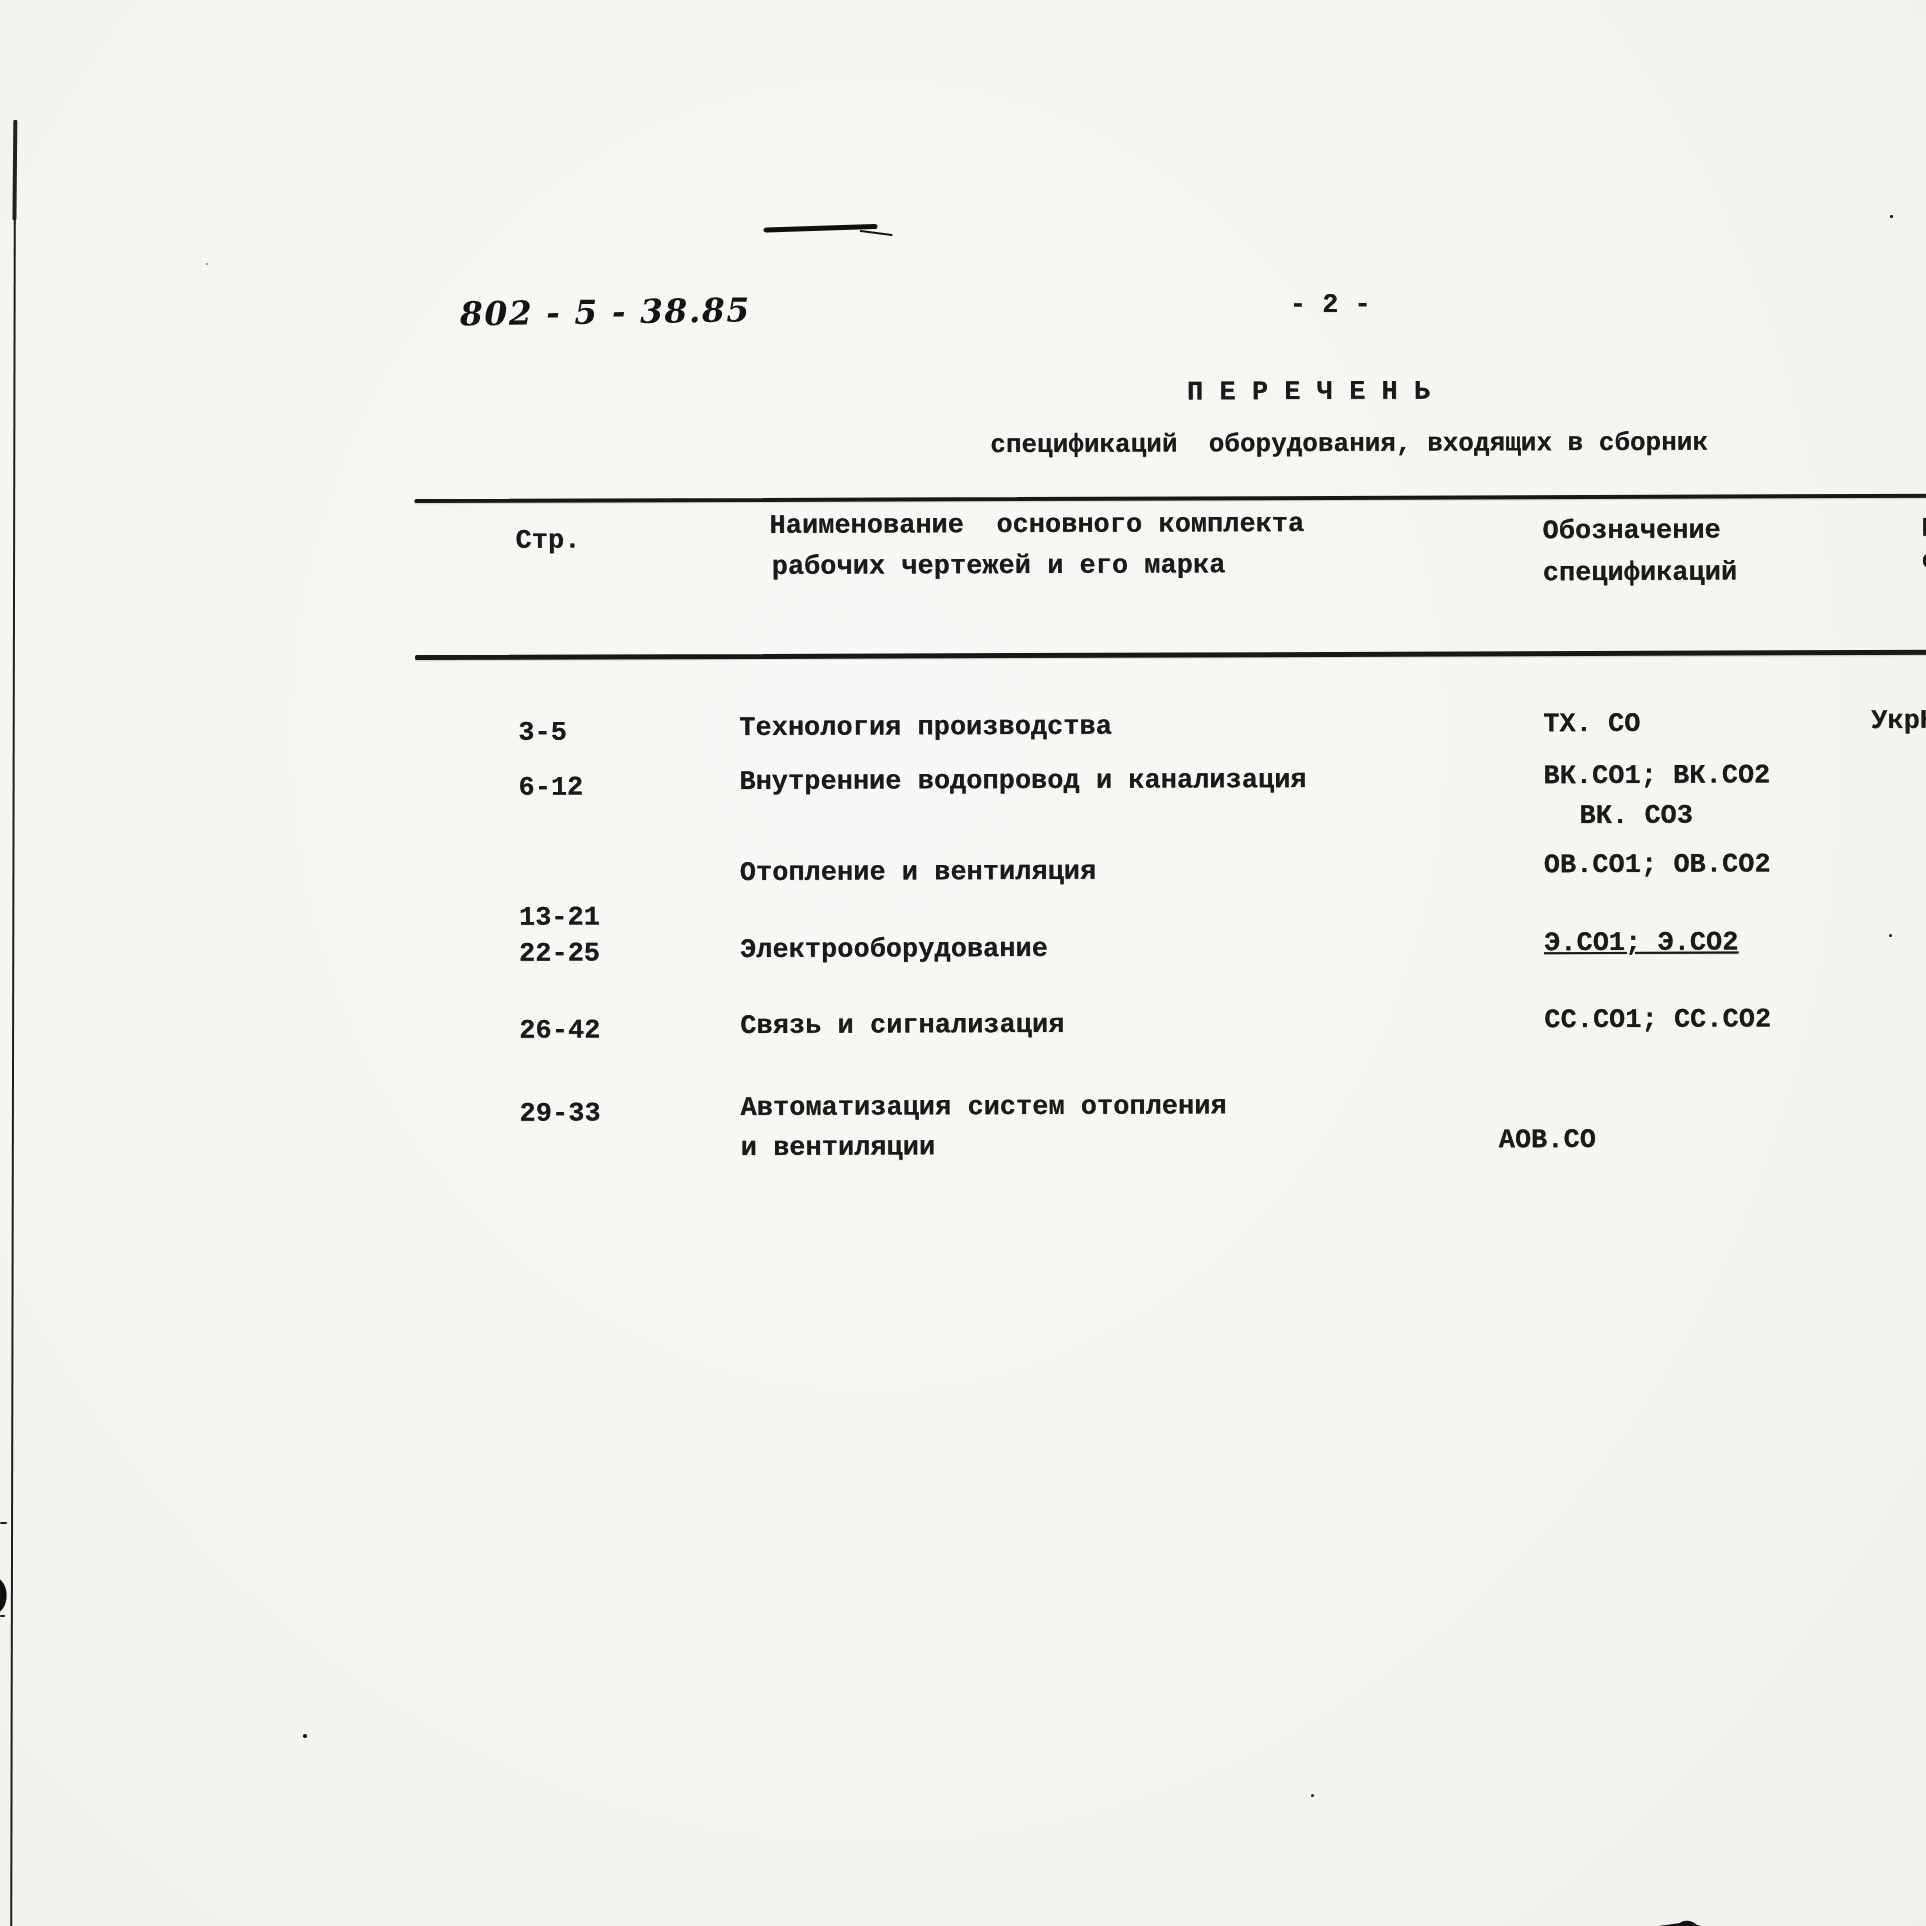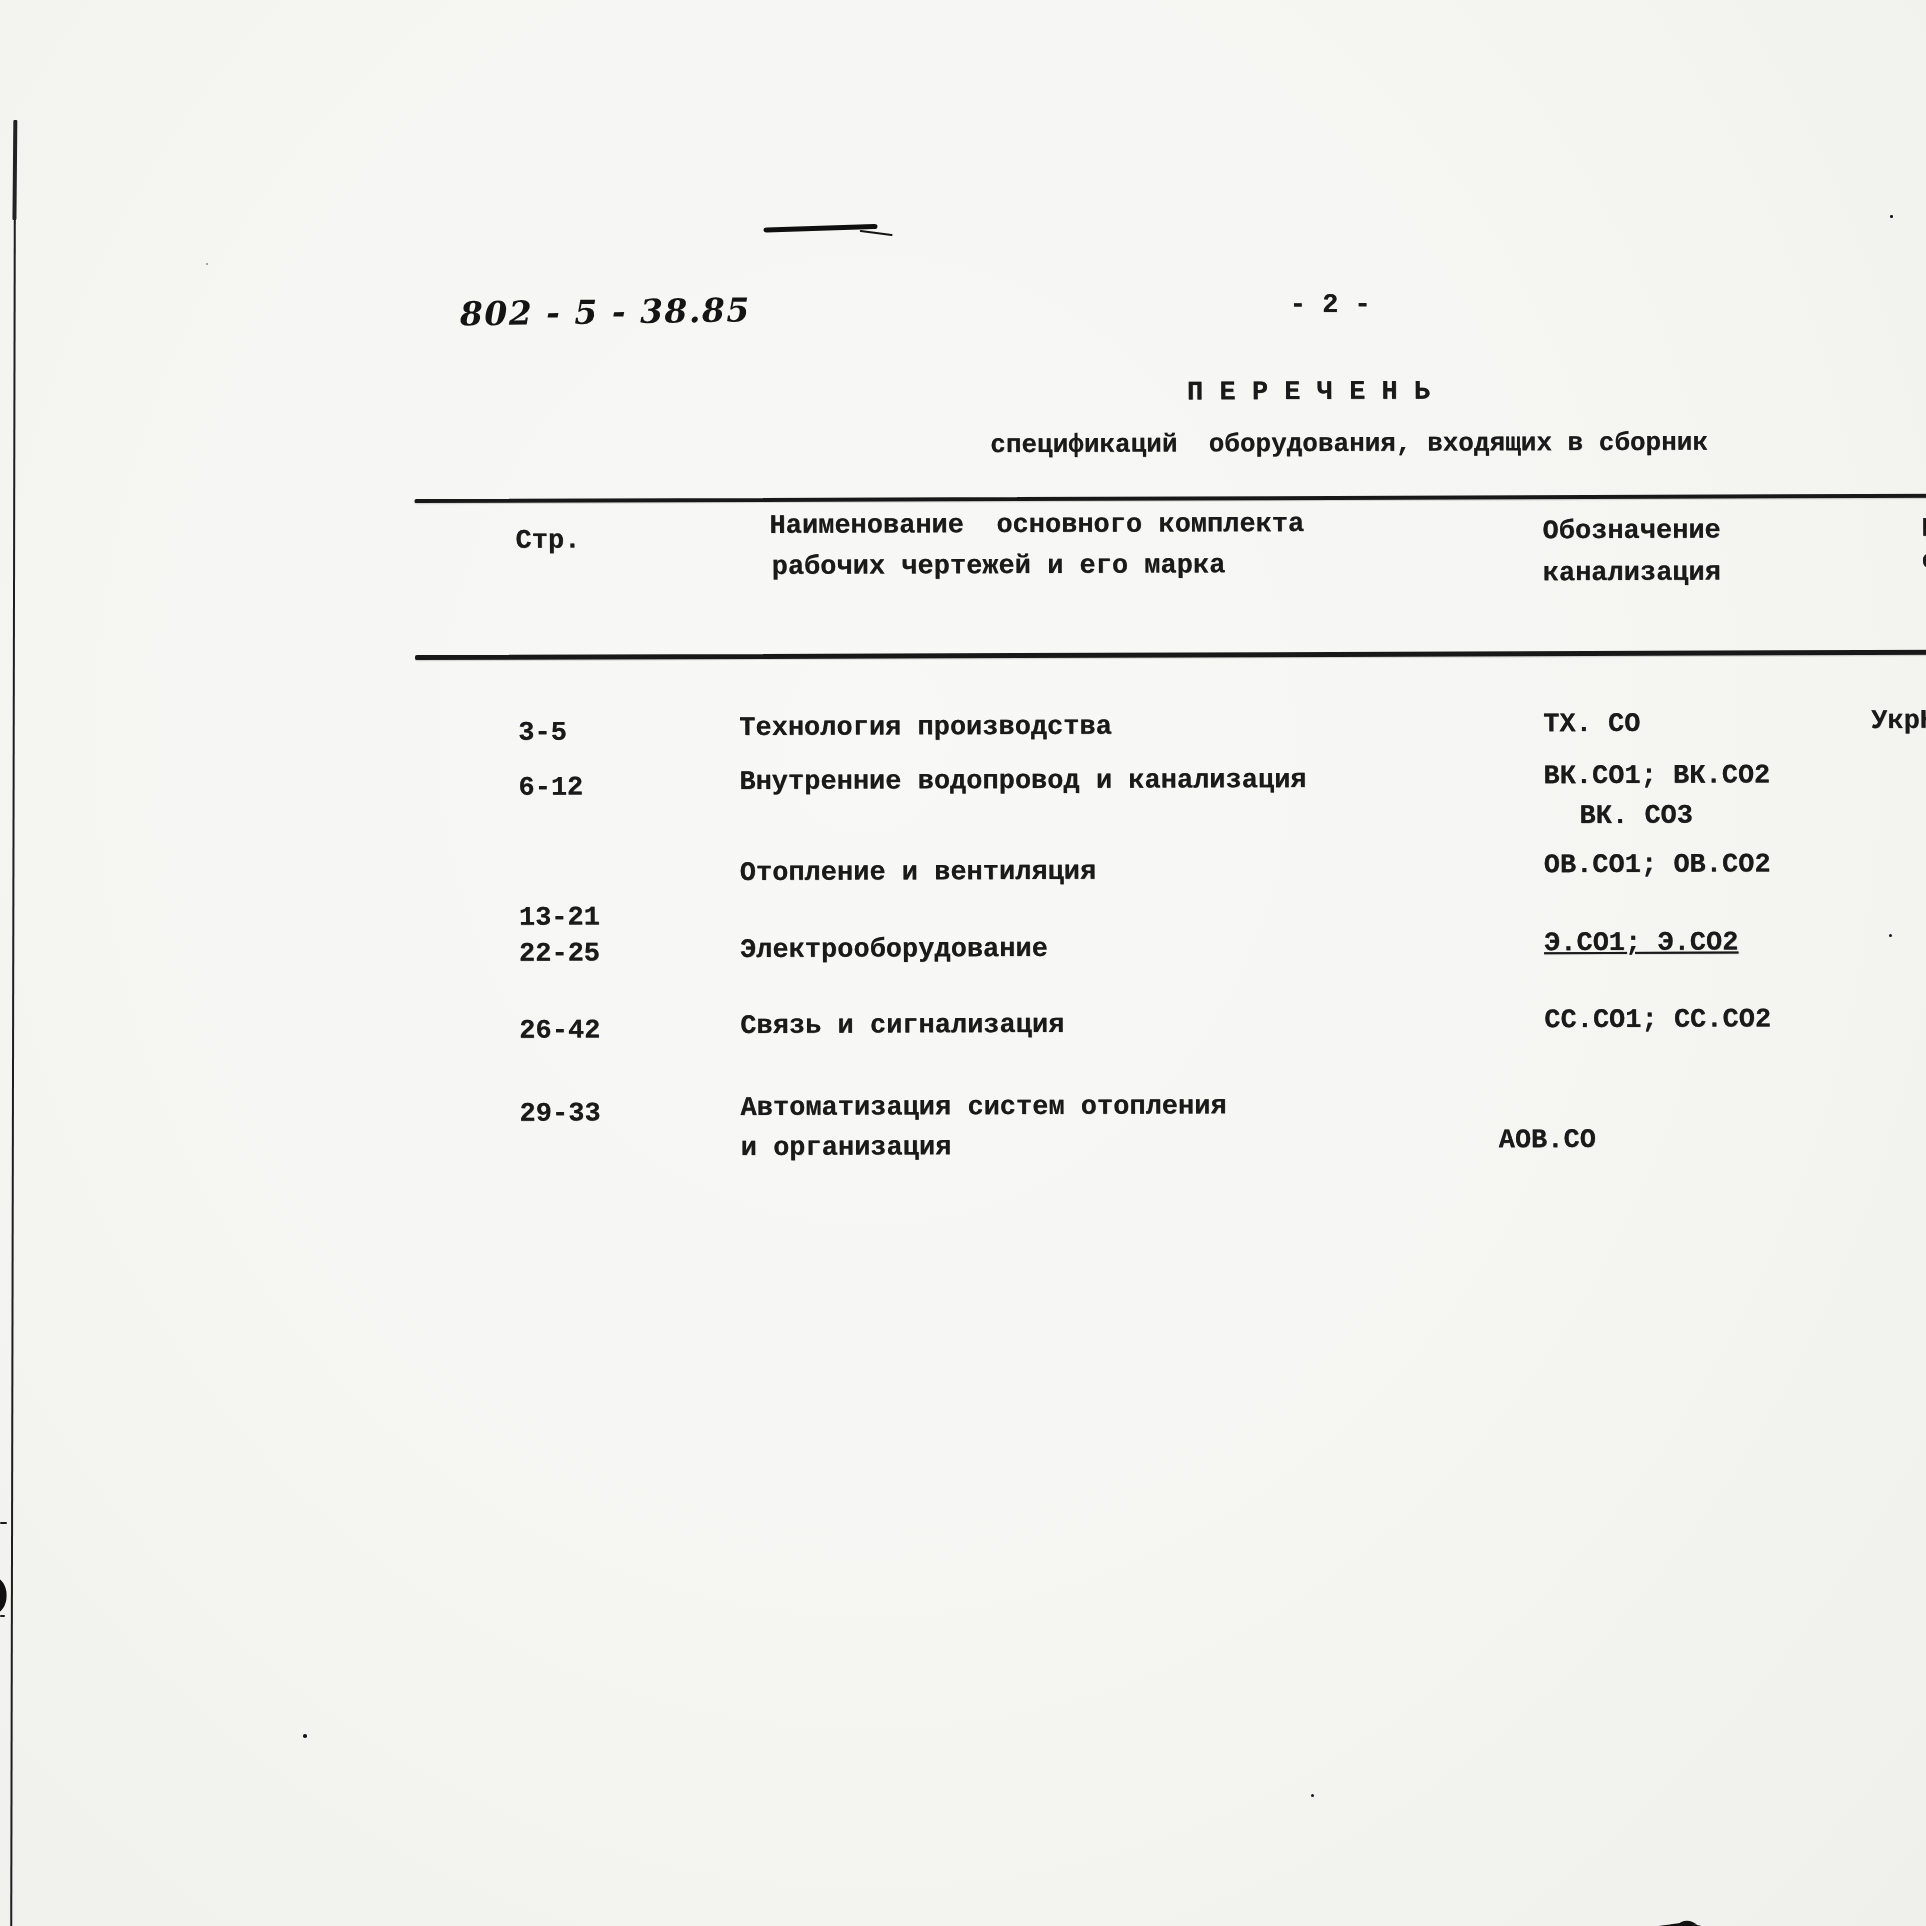--- a/index.html
+++ b/index.html
@@ -76,21 +76,21 @@
     <span class="tw" style="left:1188px;top:379px;">П Е Р Е Ч Е Н Ь</span>
     <span class="tw" style="left:991px;top:431px;font-size:26px;">спецификаций  оборудования, входящих в сборник</span>
 
     <div class="rule" style="left:415px;top:496px;width:1928px;"></div>
     <div class="rule" style="left:415px;top:652px;width:1932px;height:5px;"></div>
 
     <span class="tw" style="left:516px;top:525px;">Стр.</span>
     <span class="tw" style="left:770px;top:511px;">Наименование  основного комплекта</span>
     <span class="tw" style="left:772px;top:552px;">рабочих чертежей и его марка</span>
     <span class="tw" style="left:1543px;top:519px;">Обозначение</span>
-    <span class="tw" style="left:1543px;top:561px;">канализация</span>
+    <span class="tw" style="left:1543px;top:561px;">спецификаций</span>
     <span class="tw" style="left:1922px;top:518px;">Проектная</span>
     <span class="tw" style="left:1922px;top:550px;">организация</span>
 
     <span class="tw" style="left:518px;top:717px;">3-5</span>
     <span class="tw" style="left:739px;top:713px;">Технология производства</span>
     <span class="tw" style="left:1543px;top:712px;">ТХ. СО</span>
     <span class="tw" style="left:1871px;top:710px;">УкрНИИгипросельхоз</span>
 
     <span class="tw" style="left:518px;top:772px;text-align:center;">6-12</span>
     <span class="tw" style="left:739px;top:767px;">Внутренние водопровод и канализация</span>
@@ -104,21 +104,21 @@
     <span class="tw" style="left:518px;top:938px;">22-25</span>
     <span class="tw" style="left:739px;top:935px;">Электрооборудование</span>
     <span class="tw" style="left:1543px;top:931px;text-decoration:underline;">Э.СО1; Э.СО2</span>
 
     <span class="tw" style="left:518px;top:1015px;">26-42</span>
     <span class="tw" style="left:739px;top:1011px;">Связь и сигнализация</span>
     <span class="tw" style="left:1543px;top:1008px;">СС.СО1; СС.СО2</span>
 
     <span class="tw" style="left:518px;top:1098px;">29-33</span>
     <span class="tw" style="left:739px;top:1093px;">Автоматизация систем отопления</span>
-    <span class="tw" style="left:739px;top:1133px;">и организация</span>
+    <span class="tw" style="left:739px;top:1133px;">и вентиляции</span>
     <span class="tw" style="left:1497px;top:1128px;">АОВ.СО</span>
 
   </div>
 
   <div id="left-edge"></div>
 
   <svg id="bottom-bar" width="1150" height="65" viewBox="0 0 2986 169">
     <path fill="#101010" d="M0,150 C80,146 200,148 320,146 C440,144 520,128 572,122 C600,119 618,134 700,141
          C780,147 830,138 900,142 C1100,152 1400,146 1900,145 C2300,144 2650,138 2986,130
          L2986,155 C2650,162 2300,165 1900,166 C1400,168 900,169 600,169

